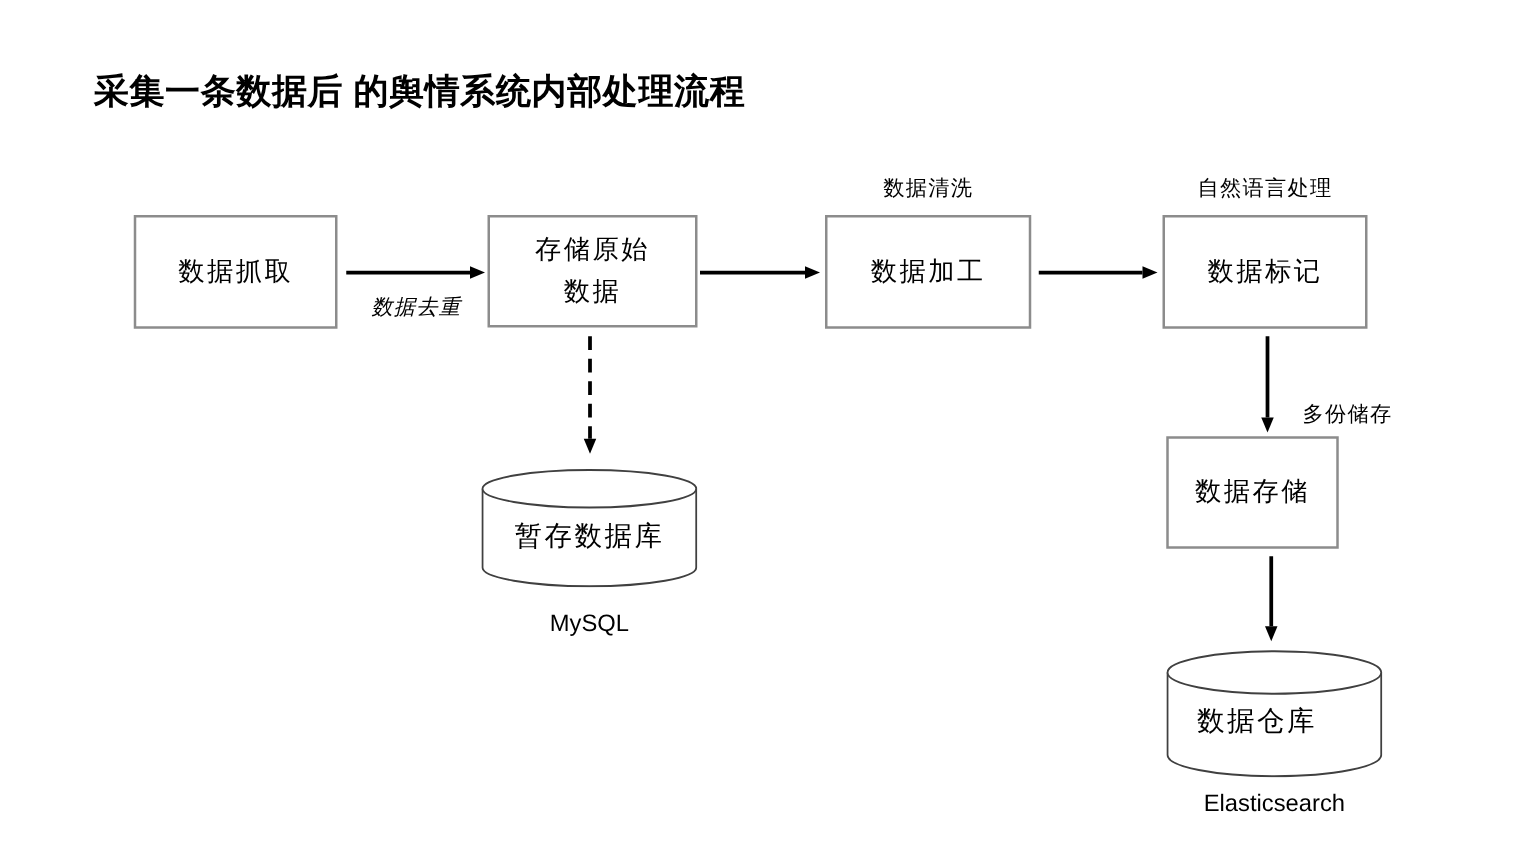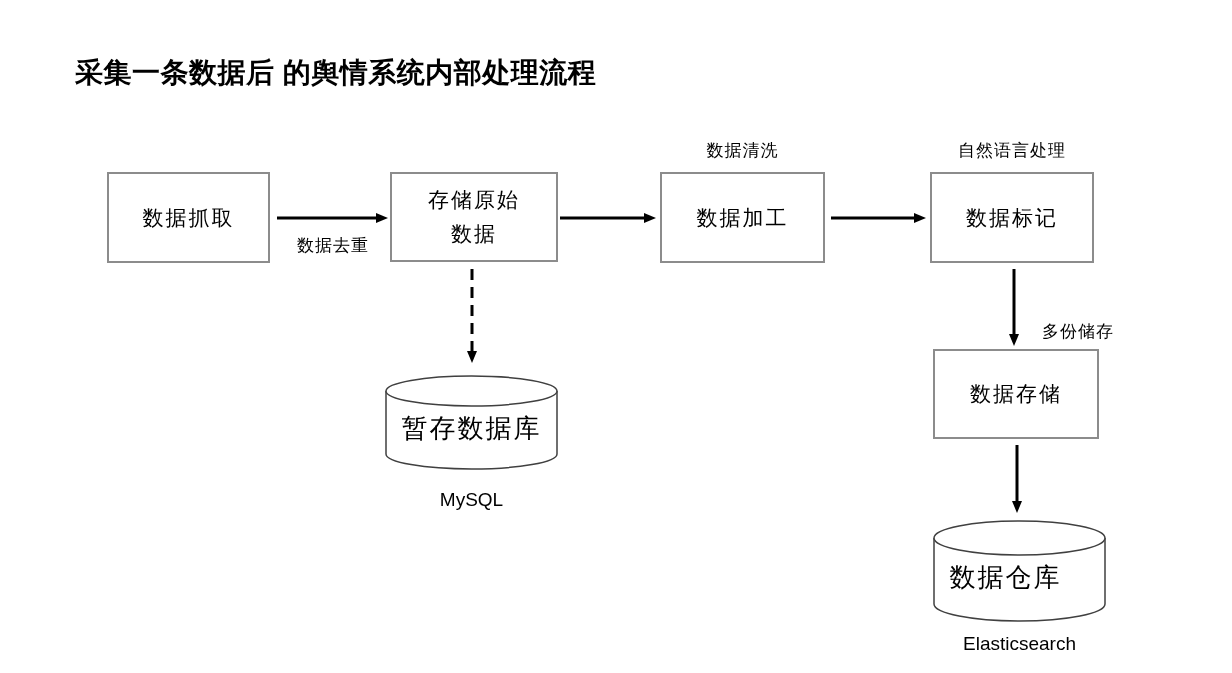--- a/index.html
+++ b/index.html
@@ -37,49 +37,49 @@
     font-size: 21px;
     letter-spacing: 2px;
     line-height: 1.6;
     text-align: center;
   }
   #box-crawl     { left: 107px; top: 172px; width: 163px; height: 91px; }
   #box-store-raw { left: 390px; top: 172px; width: 168px; height: 90px; }
   #box-store-raw .wrap-label { display: inline-block; width: 96px; }
   #box-process   { left: 660px; top: 172px; width: 165px; height: 91px; }
   #box-tag       { left: 930px; top: 172px; width: 164px; height: 91px; }
-  #box-store     { left: 933px; top: 349px; width: 166px; height: 90px; }
+  #box-store     { left: 933px; top: 349px; width: 138px; height: 90px; }
 
   .edge-label {
     position: absolute;
     font-size: 17px;
     letter-spacing: 1px;
     white-space: nowrap;
   }
-  #label-dedupe    { left: 277px; top: 234px; width: 112px; text-align: center; }
+  #label-dedupe    { left: 277px; top: 234px; width: 112px; text-align: center; font-style: italic; }
   #label-clean     { left: 660px; top: 139px; width: 165px; text-align: center; }
   #label-nlp       { left: 930px; top: 139px; width: 164px; text-align: center; }
   #label-multicopy { left: 1042px; top: 320px; }
 
   .cylinder {
     position: absolute;
   }
   #cyl-temp      { left: 385px; top: 375px; width: 173px; height: 95px; }
   #cyl-warehouse { left: 933px; top: 520px; width: 145px; height: 102px; }
   .cylinder svg {
     position: absolute;
     left: 0; top: 0;
   }
   .cylinder .cyl-label {
     position: absolute;
     left: 0; right: 0; top: 12px; bottom: 0;
     display: flex;
     align-items: center;
     justify-content: center;
-    font-size: 26px;
+    font-size: 22px;
     letter-spacing: 2px;
   }
   .caption {
     position: absolute;
     font-size: 19px;
     text-align: center;
     white-space: nowrap;
   }
   #caption-mysql  { left: 385px; top: 489px; width: 173px; }
   #caption-es     { left: 933px; top: 633px; width: 173px; }

